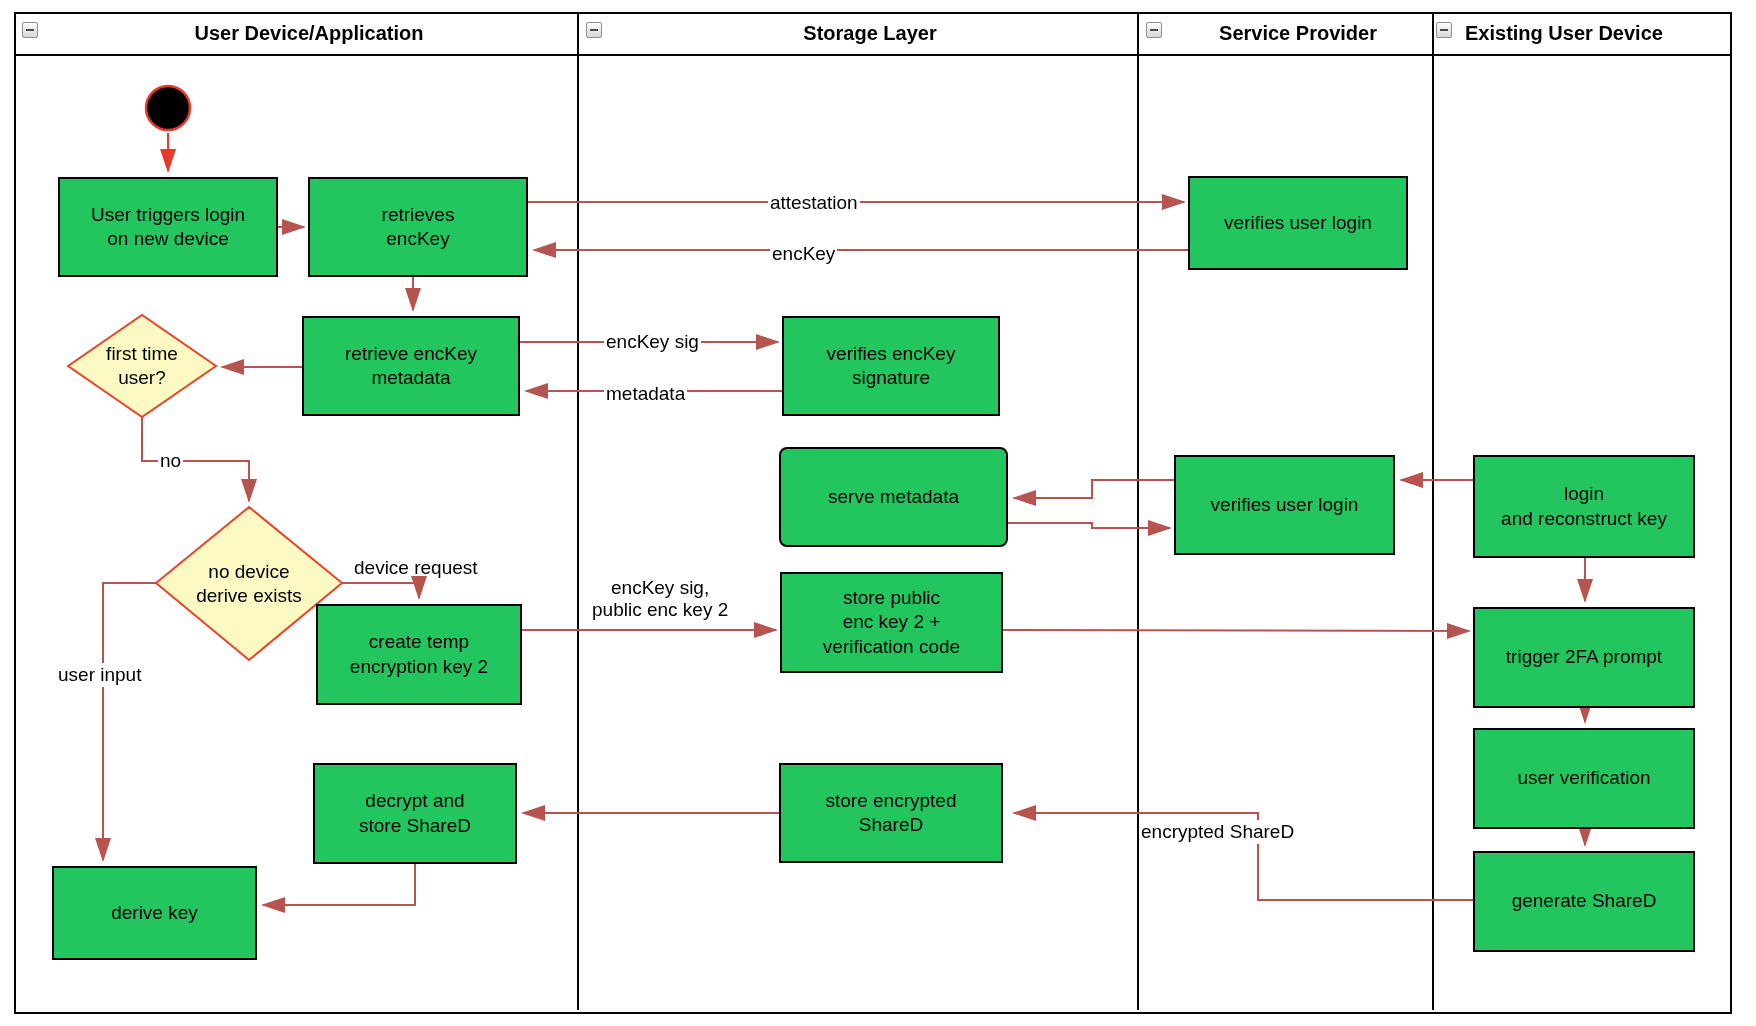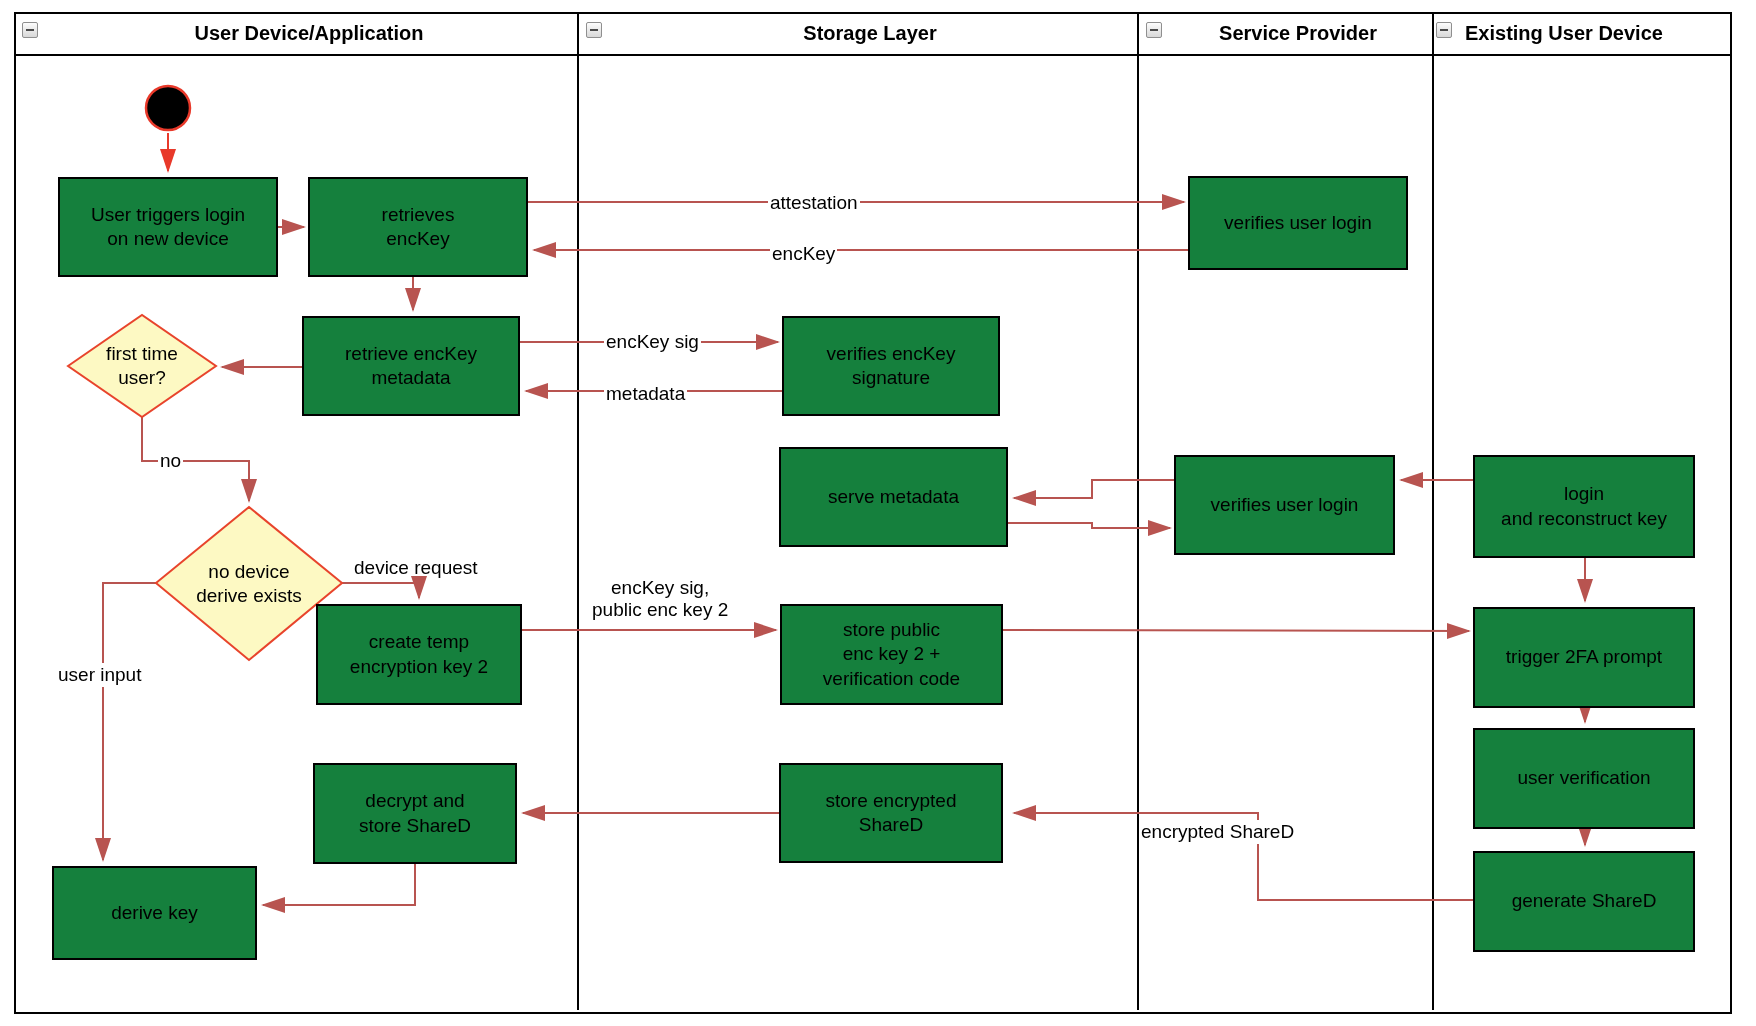--- a/index.html
+++ b/index.html
@@ -8,21 +8,21 @@
   .frame{position:absolute;border:2px solid #000;background:transparent;}
   .vline{position:absolute;width:2px;background:#000;}
   .hline{position:absolute;height:2px;background:#000;}
   .lane-title{position:absolute;top:18px;height:30px;font-weight:bold;font-size:20px;
               display:flex;align-items:center;justify-content:center;padding-left:13px;}
   .lane-title.left{justify-content:flex-start;}
   .collapse{position:absolute;width:14px;height:14px;border:1px solid #8f8f8f;border-radius:2px;
             background:linear-gradient(#fdfdfd,#d8d8d8);display:flex;align-items:center;justify-content:center;}
   .collapse .bar{width:8px;height:2px;background:#4a4a4a;}
   svg.edges{position:absolute;left:0;top:0;z-index:1;}
-  .node{position:absolute;background:#15803d;border:2px solid #000;z-index:2;
+  .node{position:absolute;background:#22c55e;border:2px solid #000;z-index:2;
         display:flex;align-items:center;justify-content:center;text-align:center;
         font-size:19px;line-height:1.28;white-space:pre-line;}
   .dtext{position:absolute;z-index:3;display:flex;align-items:center;justify-content:center;
          text-align:center;font-size:19px;line-height:1.25;white-space:pre-line;}
   .elabel{position:absolute;z-index:3;background:#fff;font-size:19px;line-height:1.15;
           display:flex;align-items:center;justify-content:center;text-align:center;
           padding:0 2px;white-space:pre-line;}
   .elabel.nobg{background:transparent;}
 </style>
 </head>
@@ -104,27 +104,27 @@
 
   <div class="node" style="left:58px;top:177px;width:216px;height:96px;">User triggers login
 on new device</div>
   <div class="node" style="left:308px;top:177px;width:216px;height:96px;">retrieves
 encKey</div>
   <div class="node" style="left:1188px;top:176px;width:216px;height:90px;">verifies user login</div>
   <div class="node" style="left:302px;top:316px;width:214px;height:96px;">retrieve encKey
 metadata</div>
   <div class="node" style="left:782px;top:316px;width:214px;height:96px;">verifies encKey
 signature</div>
-  <div class="node" style="left:779px;top:447px;width:225px;height:96px;">serve metadata</div>
+  <div class="node" style="left:779px;top:447px;width:225px;height:96px;border-radius:8px;">serve metadata</div>
   <div class="node" style="left:1174px;top:455px;width:217px;height:96px;">verifies user login</div>
   <div class="node" style="left:1473px;top:455px;width:218px;height:99px;">login
 and reconstruct key</div>
   <div class="node" style="left:316px;top:604px;width:202px;height:97px;">create temp
 encryption key 2</div>
-  <div class="node" style="left:780px;top:604px;width:219px;height:97px;">store public
+  <div class="node" style="left:780px;top:572px;width:219px;height:97px;">store public
 enc key 2 +
 verification code</div>
   <div class="node" style="left:1473px;top:607px;width:218px;height:97px;">trigger 2FA prompt</div>
   <div class="node" style="left:1473px;top:728px;width:218px;height:97px;">user verification</div>
   <div class="node" style="left:1473px;top:851px;width:218px;height:97px;">generate ShareD</div>
   <div class="node" style="left:313px;top:763px;width:200px;height:97px;">decrypt and
 store ShareD</div>
   <div class="node" style="left:779px;top:763px;width:220px;height:96px;">store encrypted
 ShareD</div>
   <div class="node" style="left:52px;top:866px;width:201px;height:90px;">derive key</div>

